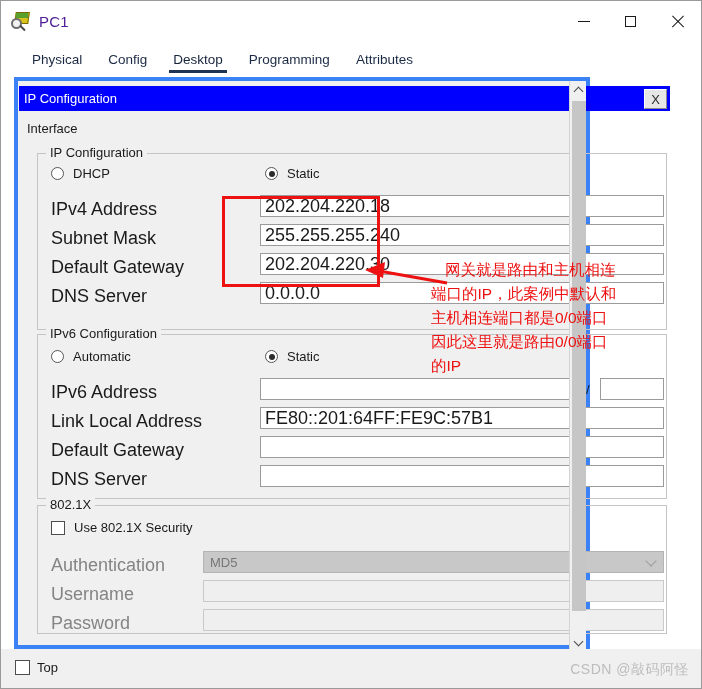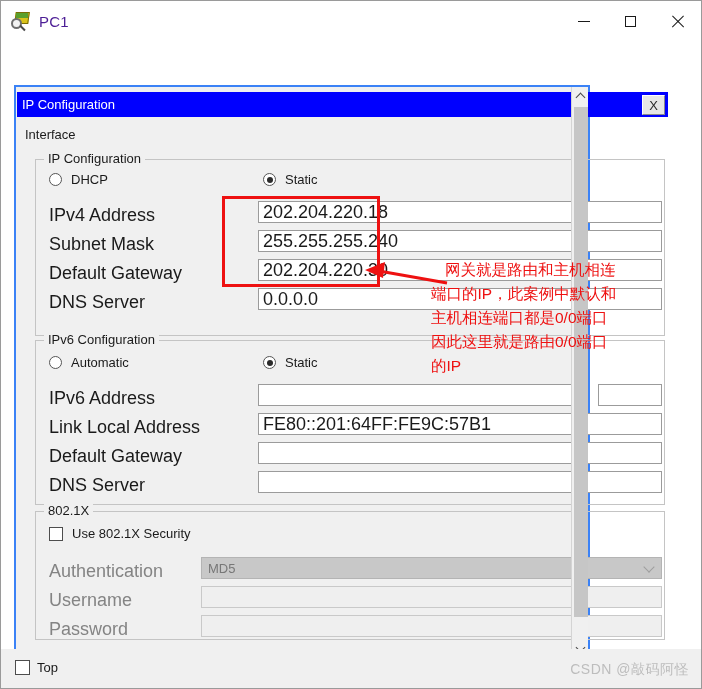--- a/index.html
+++ b/index.html
@@ -95,24 +95,24 @@
   }
   .tab.active { color: #16243b; }
   .tab.active:after {
     content: ""; position: absolute;
     left: 9px; right: 9px; bottom: 1px;
     height: 3px; background: #1f3355;
   }
 
   
   .content-frame {
-    position: absolute; left: 13px; top: 84px;
+    position: absolute; left: 13px; top: 76px;
     width: 576px; height: 572px;
     background: #f0f0f0;
-    border: 2px solid #3b82f6;
+    border: 4px solid #3b82f6;
   }
   .panel-inner {
     position: absolute; left: 0; top: 0;
     width: 655px; height: 570px;
     overflow: hidden;
   }
 
   
   .ipconf-bar {
     position: absolute; left: 1px; top: 5px;
@@ -310,20 +310,27 @@
         </div>
       <div class="win-btn">
           <span class="glyph-max"></span>
         </div>
       <div class="win-btn">
           <span class="glyph-close"></span>
         </div>
     </div>
   </div>
 
+  <div class="tabstrip">
+    <div class="tab">Physical</div>
+    <div class="tab">Config</div>
+    <div class="tab active">Desktop</div>
+    <div class="tab">Programming</div>
+    <div class="tab">Attributes</div>
+  </div>
 
   <div class="content-frame">
     <div class="panel-inner">
 
       <div class="ipconf-bar">
         <span class="lbl">IP Configuration</span>
         <div class="close-x">X</div>
       </div>
 
       <div class="iface-row">

